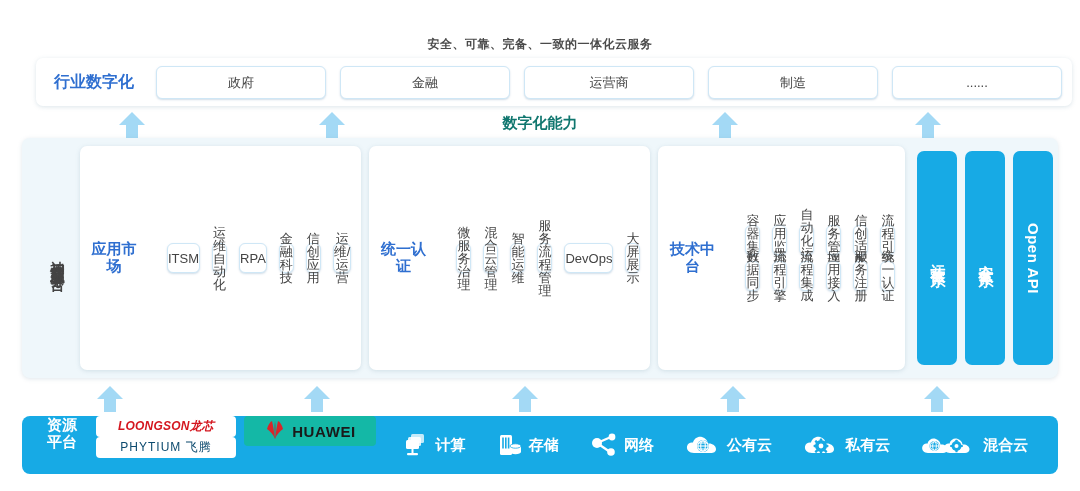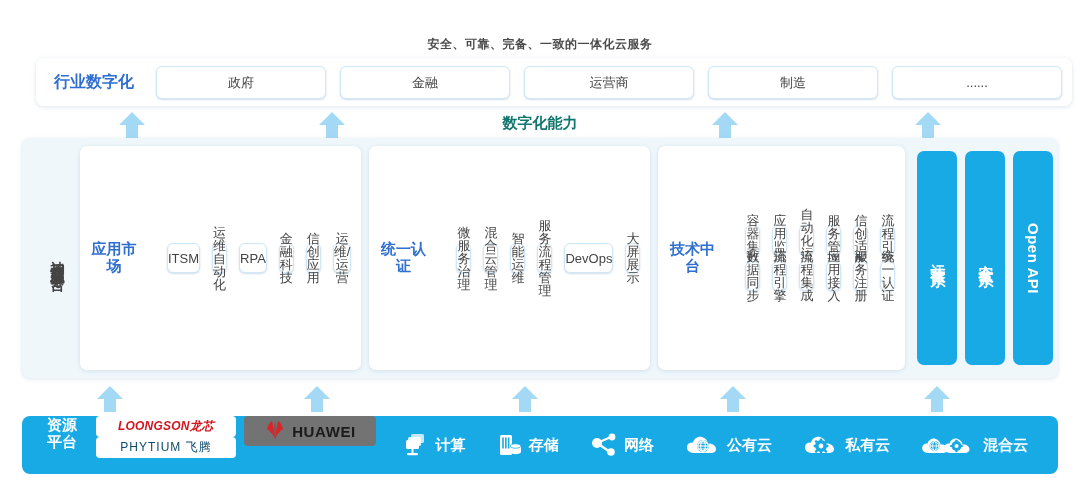--- a/index.html
+++ b/index.html
@@ -228,21 +228,21 @@
     justify-content: center;
     font-size: 12px;
     font-weight: bold;
     font-style: italic;
     color: #d4161f;
     letter-spacing: 0.2px;
   }
   .logo-chip.flat { font-style: normal; font-weight: normal; color: #0c4a6e; letter-spacing: 1px; }
   .logo-huawei {
     flex: none;
-    background: #737373;
+    background: #14b8a6;
     border-radius: 4px;
     height: 30px;
     width: 132px;
     margin-left: 8px;
     display: flex;
     align-items: center;
     justify-content: center;
     gap: 6px;
     font-size: 15px;
     font-weight: bold;

